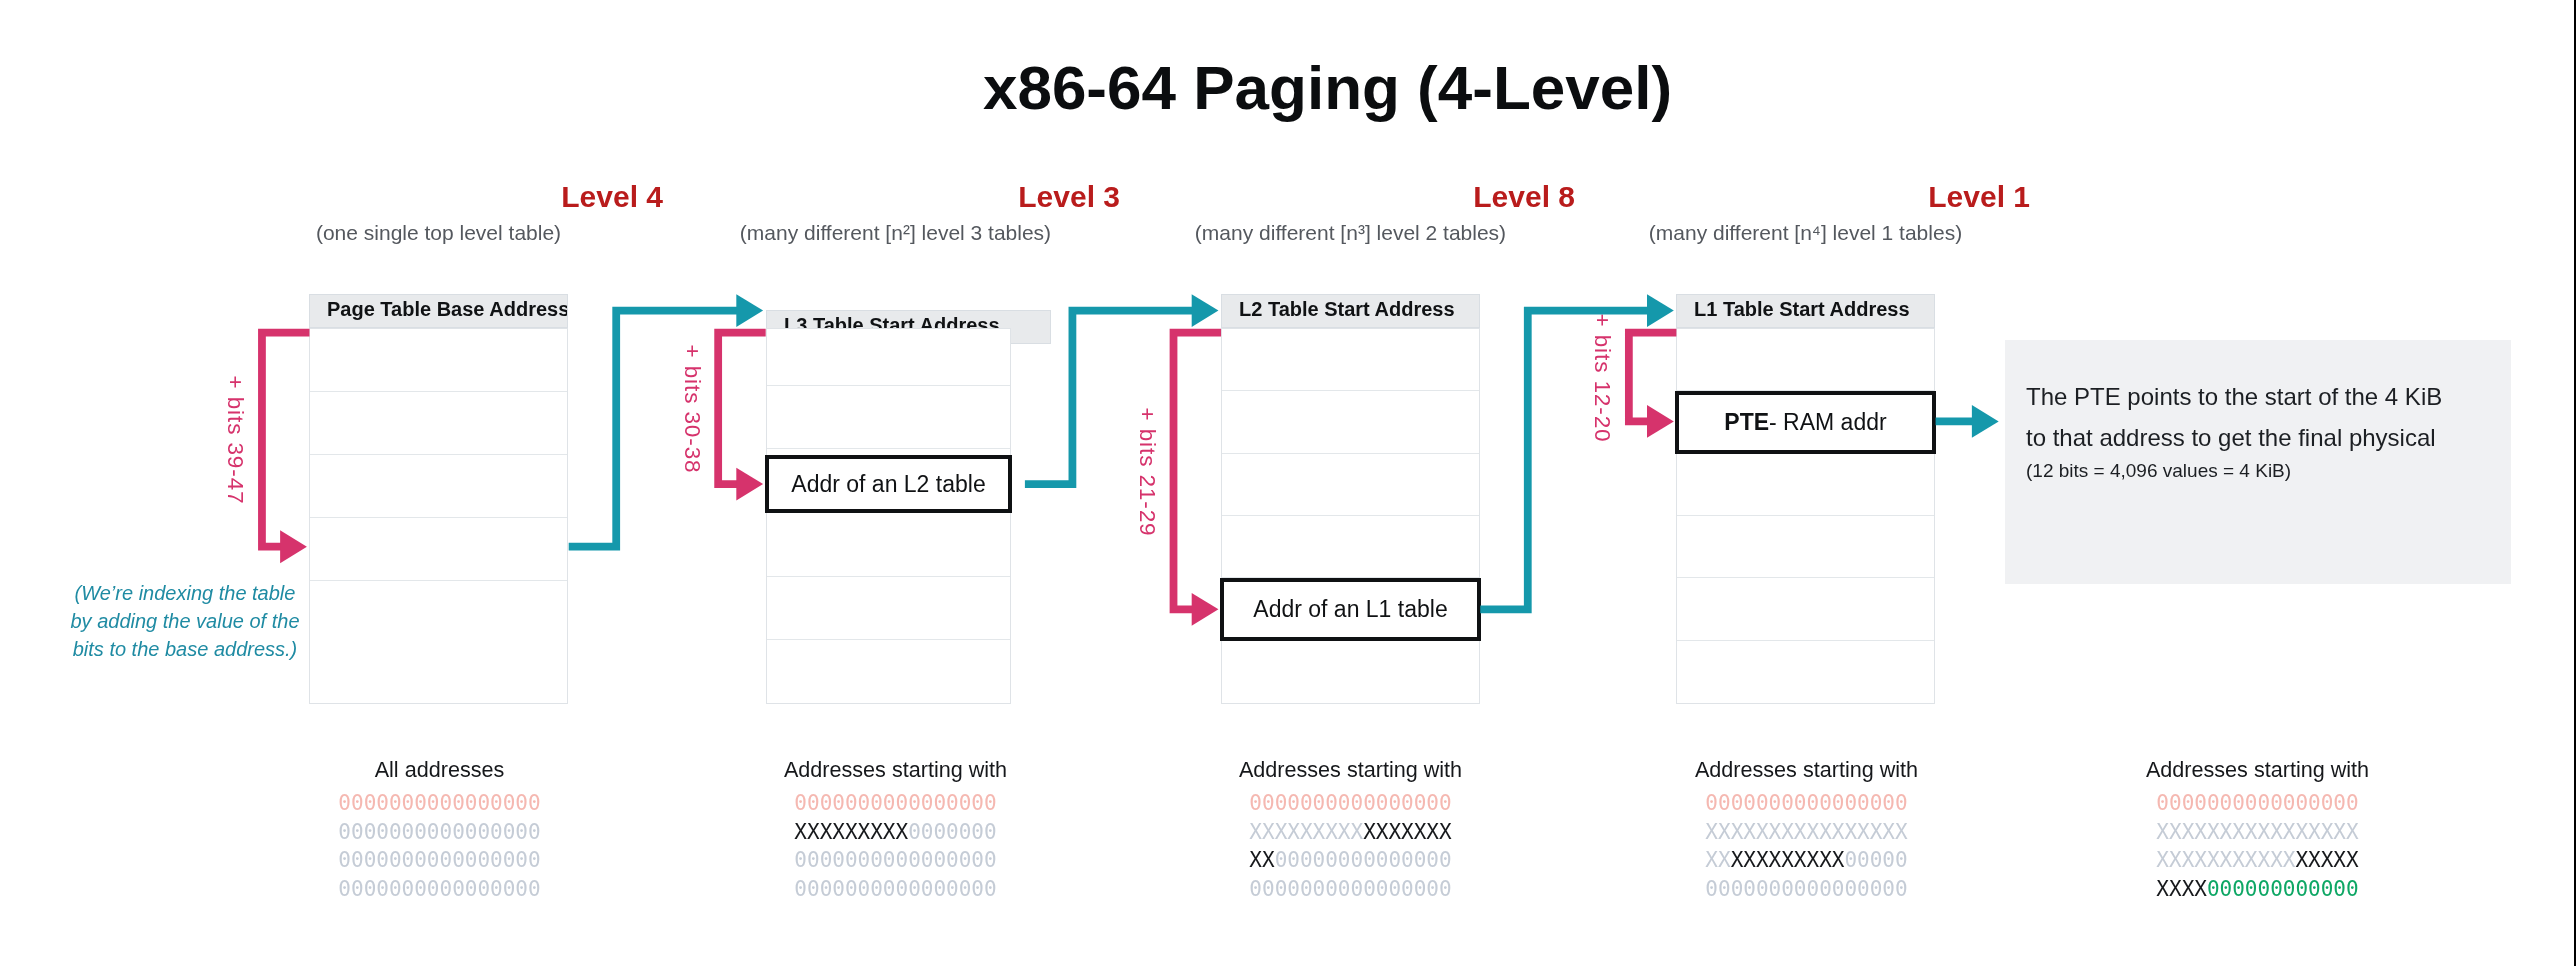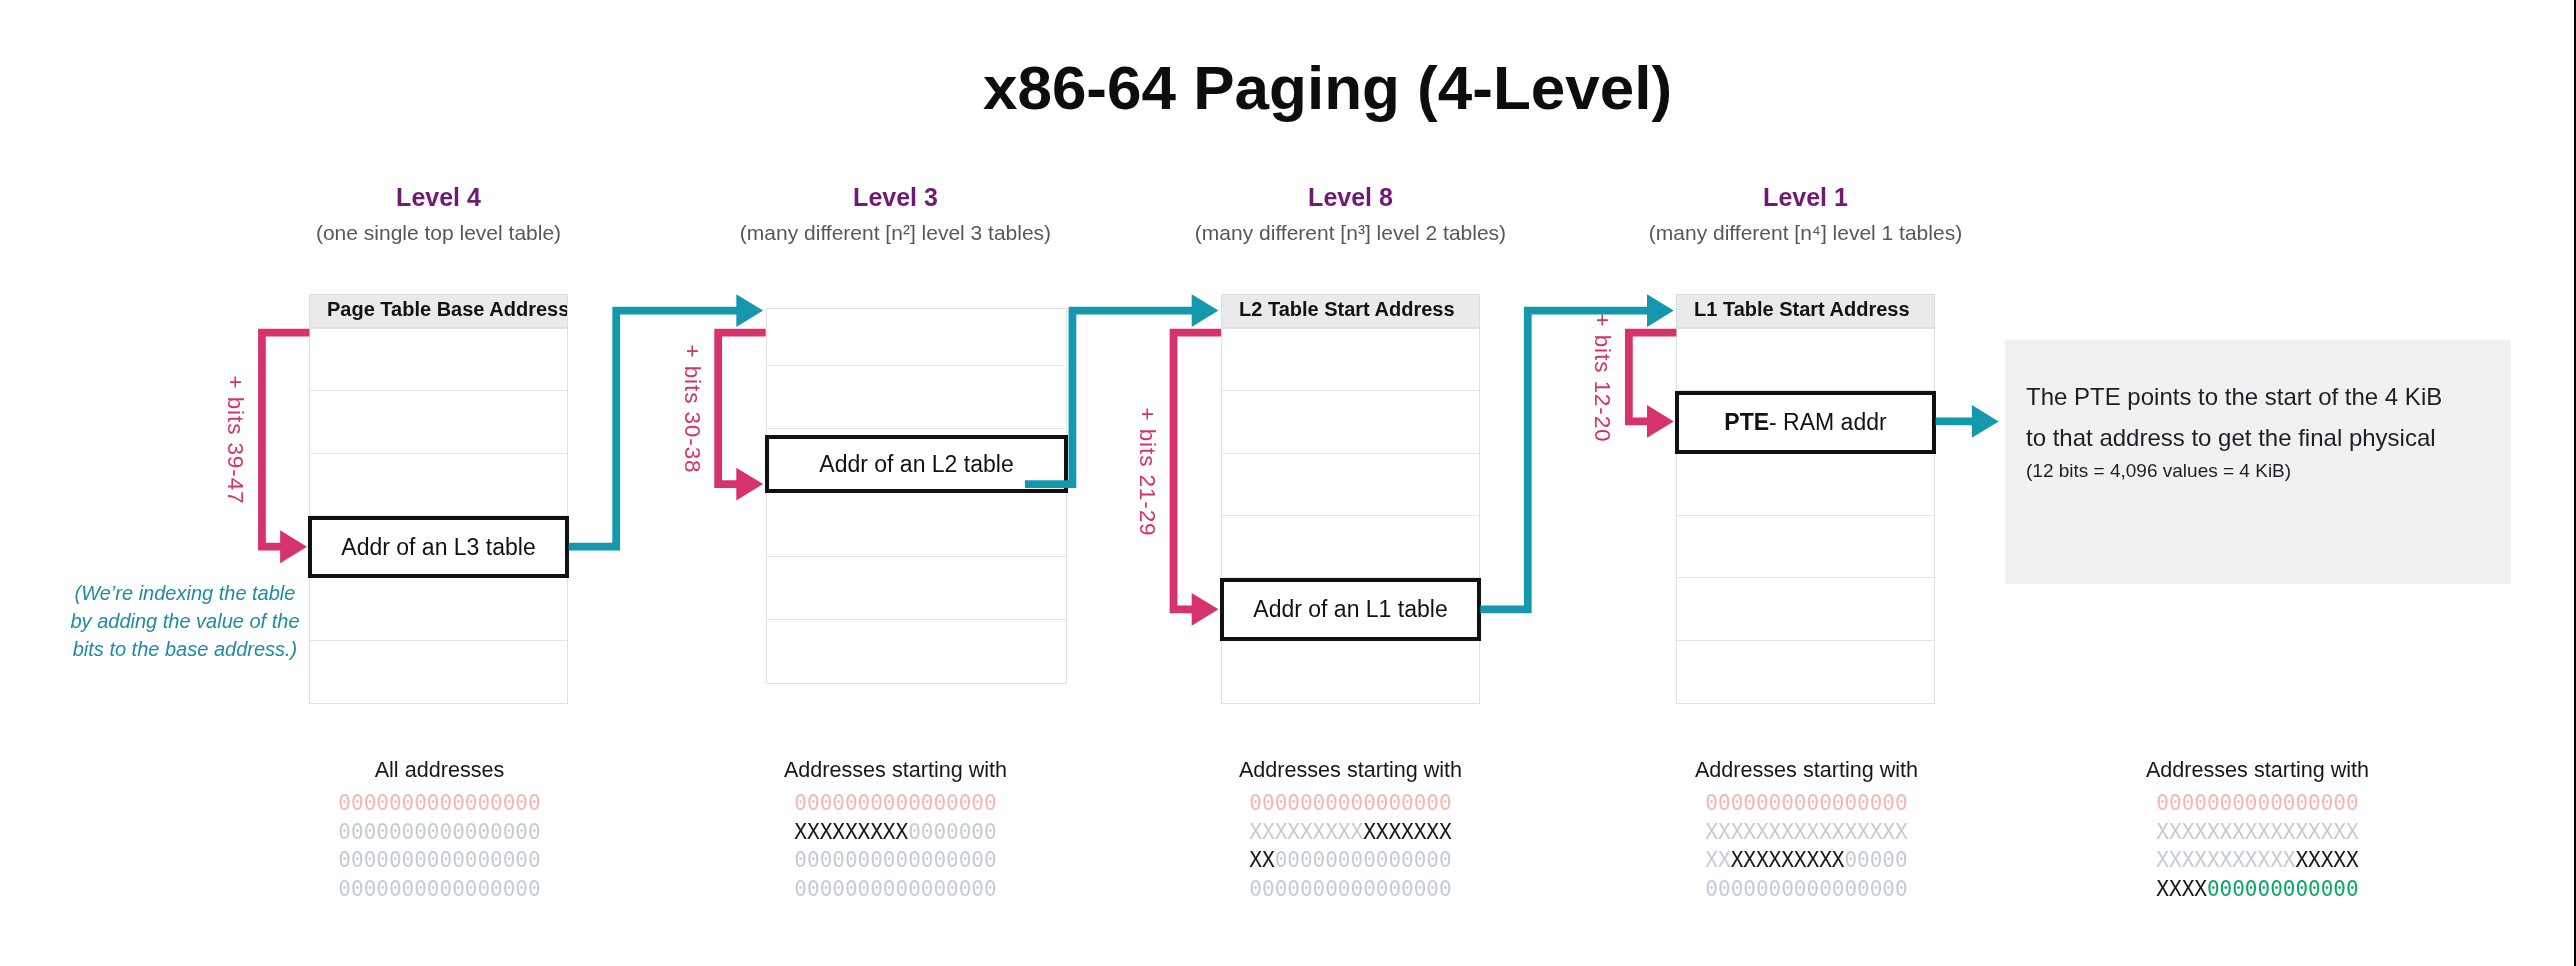--- a/index.html
+++ b/index.html
@@ -1,20 +1,20 @@
 <!DOCTYPE html>
 <html style="font-size:14px"><head>
 <meta charset="utf-8">
 <style>
   html,body{margin:0;padding:0;background:#ffffff;}
   .canvas{position:relative;width:2576px;height:966px;background:#ffffff;overflow:hidden;
           font-family:"Liberation Sans","DejaVu Sans",sans-serif;color:#16181b;}
   .title{position:absolute;top:55px;left:0;width:2655px;text-align:center;
          font-size:62px;font-weight:700;line-height:66px;color:#0b0d0f;margin:0;}
-  .lvl-heading{position:absolute;text-align:center;font-size:25px;font-weight:700;line-height:40px;color:#701a75;}
+  .lvl-heading{position:absolute;text-align:right;font-size:30px;font-weight:700;line-height:40px;color:#b91c1c;}
   .lvl-subtitle{position:absolute;text-align:center;font-size:21px;line-height:28px;color:#54585e;}
   .thead{position:absolute;box-sizing:border-box;height:34px;background:#e8eaec;border:1.7px solid #d9dee3;
          font-size:20px;font-weight:700;line-height:29px;padding-left:17px;color:#101214;white-space:nowrap;overflow:hidden;}
   .tbody{position:absolute;box-sizing:border-box;border:1.7px solid #dfe3e7;background:#ffffff;
          display:flex;flex-direction:column;}
   .trow{box-sizing:border-box;height:63px;border-bottom:1.7px solid #e3e7ea;background:#ffffff;}
   .trow:last-child{border-bottom:none;}
   .trow.hl{border:4.3px solid #0f1113;margin:0 -1.7px;display:flex;align-items:center;justify-content:center;
            font-size:23px;color:#101214;white-space:nowrap;background:#ffffff;}
   .trow.hl .b{font-weight:700;}
@@ -43,33 +43,30 @@
   <h1 class="title">x86-64 Paging (4-Level)</h1>
 
   <div id="levels">
       <div class="lvl-heading" style="left: 214px; top: 177px; width: 449px; position: absolute;">Level 4</div>
       <div class="lvl-subtitle" style="left: 214px; top: 219px; width: 449px; position: absolute;">(one single top level table)</div>
       <div class="thead" style="left: 309px; top: 294px; width: 259px; position: absolute;">Page Table Base Address</div>
       <div class="tbody" style="left: 309px; top: 328px; width: 259px; height: 376px; position: absolute;">
         <div class="trow"></div>
         <div class="trow"></div>
         <div class="trow"></div>
-        <div class="trow hl">
-          <span>Addr of an L3 table</span>
-        </div>
         <div class="trow"></div>
         <div class="trow"></div>
       </div>
       <div class="bits-wrap" style="left: 207px; top: 333px; width: 55px; height: 214px; position: absolute;">
         <span style="color: rgb(214, 51, 108);">+ bits 39-47</span>
       </div>
       <div class="lvl-heading" style="left: 671px; top: 177px; width: 449px; position: absolute;">Level 3</div>
       <div class="lvl-subtitle" style="left: 671px; top: 219px; width: 449px; position: absolute;">(many different [n²] level 3 tables)</div>
       <div class="thead" style="left: 766px; top: 310px; width: 285px; position: absolute;">L3 Table Start Address</div>
-      <div class="tbody" style="left: 766px; top: 308px; width: 301px; height: 376px; position: absolute; gap: 6px;">
+      <div class="tbody" style="left: 766px; top: 328px; width: 245px; height: 376px; position: absolute; gap: 6px;">
         <div class="trow"></div>
         <div class="trow"></div>
         <div class="trow hl">
           <span>Addr of an L2 table</span>
         </div>
         <div class="trow"></div>
         <div class="trow"></div>
         <div class="trow"></div>
       </div>
       <div class="bits-wrap" style="left: 664px; top: 333px; width: 55px; height: 151px; position: absolute;">

